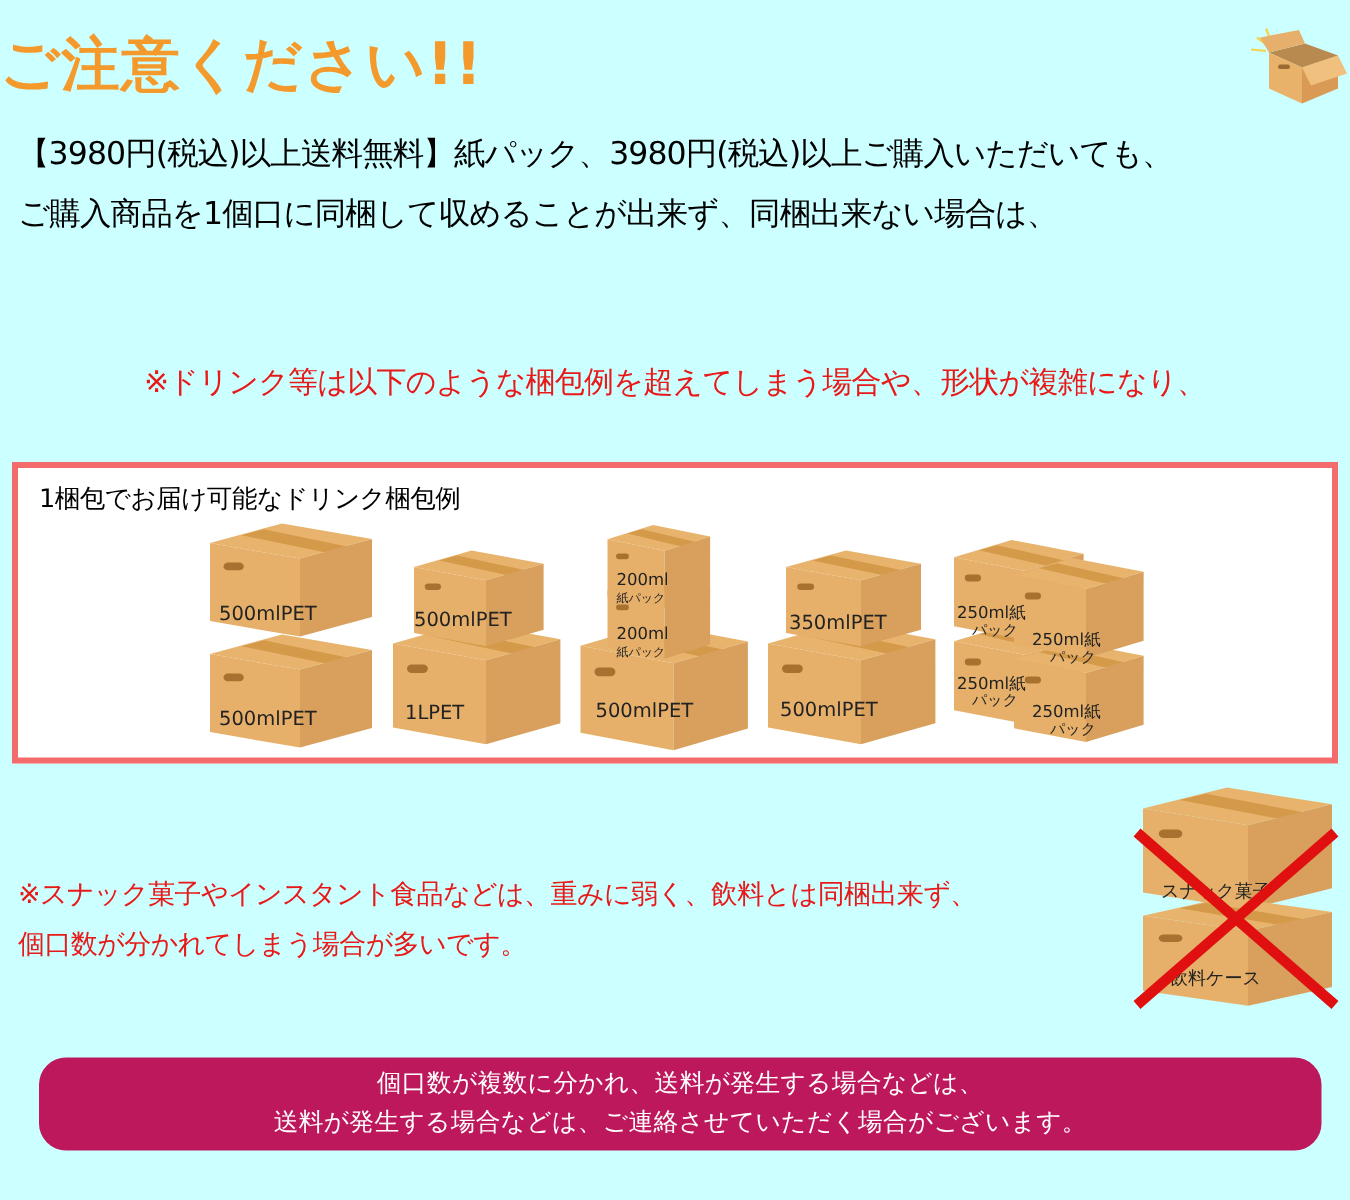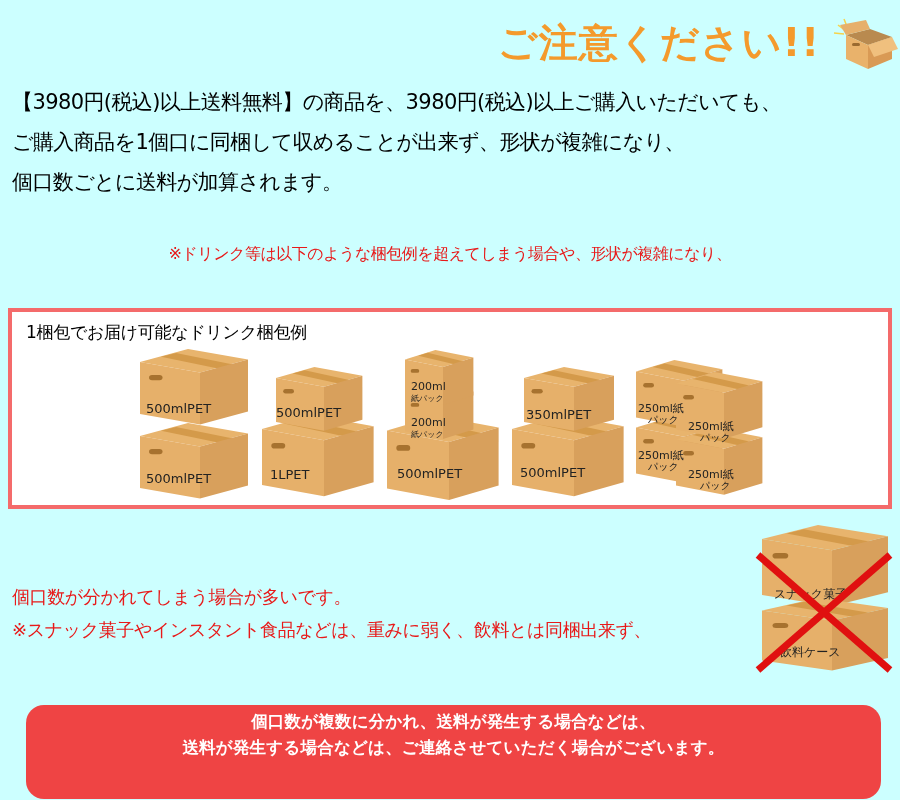--- a/index.html
+++ b/index.html
@@ -5,55 +5,55 @@
   * { box-sizing: border-box; margin: 0; padding: 0; }
   html, body { width: 900px; height: 800px; overflow: hidden; }
   body {
     background: #ccffff;
     font-family: "DejaVu Sans", "Liberation Sans", sans-serif;
     position: relative;
     color: #000;
   }
   .title-wrap {
     position: absolute; left: 0; top: 8px; width: 900px; height: 70px;
-    display: flex; justify-content: flex-end; align-items: center;
+    display: flex; justify-content: space-between; align-items: center;
   }
   .title {
     color: #f49a2c; font-size: 39px; font-weight: bold; letter-spacing: 1px;
   }
   .title-box { width: 70px; height: 56px; margin-left: 10px; }
   .intro {
     position: absolute; left: 12px; top: 82px; width: 888px;
     font-size: 21px; line-height: 40px; letter-spacing: -0.6px;
     white-space: nowrap;
   }
   .warn1 {
     position: absolute; left: 0; top: 238px; width: 900px;
-    text-align: center; color: #e81919; font-size: 16px; line-height: 32px;
+    text-align: center; color: #e81919; font-size: 20px; line-height: 32px;
     letter-spacing: -0.5px;
   }
   .example-panel {
     position: absolute; left: 8px; top: 308px; width: 884px; height: 201px;
     background: #fff; border: 4px solid #f46b6b; padding-left: 11px;
   }
   .example-title {
     position: absolute; left: 14px; top: 9px; font-size: 17px; letter-spacing: -0.3px;
   }
   .stacks svg { position: absolute; overflow: visible; }
   .box-label { font-family: "DejaVu Sans", sans-serif; fill: #222; }
   .warn2 {
     position: absolute; left: 12px; top: 580px;
     color: #e81919; font-size: 18px; line-height: 33px; letter-spacing: -0.4px;
     white-space: nowrap;
   }
   .nogo { position: absolute; left: 752px; top: 520px; width: 146px; height: 175px; }
   .notice {
-    position: absolute; left: 26px; top: 705px; width: 855px; height: 94px;
-    background: #ef4444; border-radius: 18px; color: #fff;
-    text-align: center; font-weight: bold; font-size: 16.5px; line-height: 26px;
+    position: absolute; left: 26px; top: 705px; width: 855px; height: 62px;
+    background: #be185d; border-radius: 18px; color: #fff;
+    text-align: center; font-weight: normal; font-size: 16.5px; line-height: 26px;
     padding-top: 4px; letter-spacing: 0.2px;
   }
 </style>
 </head>
 <body>
 
 <div class="title-wrap">
   <span class="title">ご注意ください!!</span>
   <svg class="title-box" viewBox="0 0 70 56">
     <g stroke="#f6d34a" stroke-width="1.5">
@@ -64,23 +64,22 @@
     <polygon points="16,20 40,14 62,22 38,30" fill="#b98a4f"></polygon>
     <polygon points="16,20 38,30 38,54 16,44" fill="#e9b26b"></polygon>
     <polygon points="38,30 62,22 62,44 38,54" fill="#d99a55"></polygon>
     <polygon points="38,30 62,22 68,34 44,42" fill="#f0c07e"></polygon>
     <polygon points="16,20 10,10 36,5 40,14" fill="#e6b06c"></polygon>
     <rect x="22" y="28" width="8" height="3" rx="1.5" fill="#9a6a30"></rect>
   </svg>
 </div>
 
 <div class="intro">
-  <div>【3980円(税込)以上送料無料】の商品を、3980円(税込)以上ご購入いただいても、</div>
-  <div>ご購入商品を1個口に同梱して収めることが出来ず、形状が複雑になり、</div>
-  <div>個口数ごとに送料が加算されます。</div>
+  <div>【3980円(税込)以上送料無料】紙パック、3980円(税込)以上ご購入いただいても、</div>
+  <div>ご購入商品を1個口に同梱して収めることが出来ず、同梱出来ない場合は、</div>
 </div>
 
 <div class="warn1">
   <div>※ドリンク等は以下のような梱包例を超えてしまう場合や、形状が複雑になり、</div>
 </div>
 
 <div class="example-panel">
   <div class="example-title">1梱包でお届け可能なドリンク梱包例</div>
   <div class="stacks">
     <svg width="0" height="0" style="position:absolute">
@@ -165,22 +164,22 @@
       <text class="box-label" x="64" y="81" font-size="10">パック</text>
       <text class="box-label" x="2" y="99" font-size="11">250ml紙</text>
       <text class="box-label" x="12" y="110" font-size="10">パック</text>
       <text class="box-label" x="52" y="118" font-size="11">250ml紙</text>
       <text class="box-label" x="64" y="129" font-size="10">パック</text>
     </svg>
   </div>
 </div>
 
 <div class="warn2">
+  <div>※スナック菓子やインスタント食品などは、重みに弱く、飲料とは同梱出来ず、</div>
   <div>個口数が分かれてしまう場合が多いです。</div>
-  <div>※スナック菓子やインスタント食品などは、重みに弱く、飲料とは同梱出来ず、</div>
 </div>
 
 <svg class="nogo" viewBox="0 0 146 175">
   <g transform="translate(10,5) scale(1.75,1.4)">
       <use href="#cbox"></use>
     </g>
   <g transform="translate(10,78) scale(1.75,1.25)">
       <use href="#cbox"></use>
     </g>
   <text class="box-label" x="22" y="78" font-size="12">スナック菓子</text>

